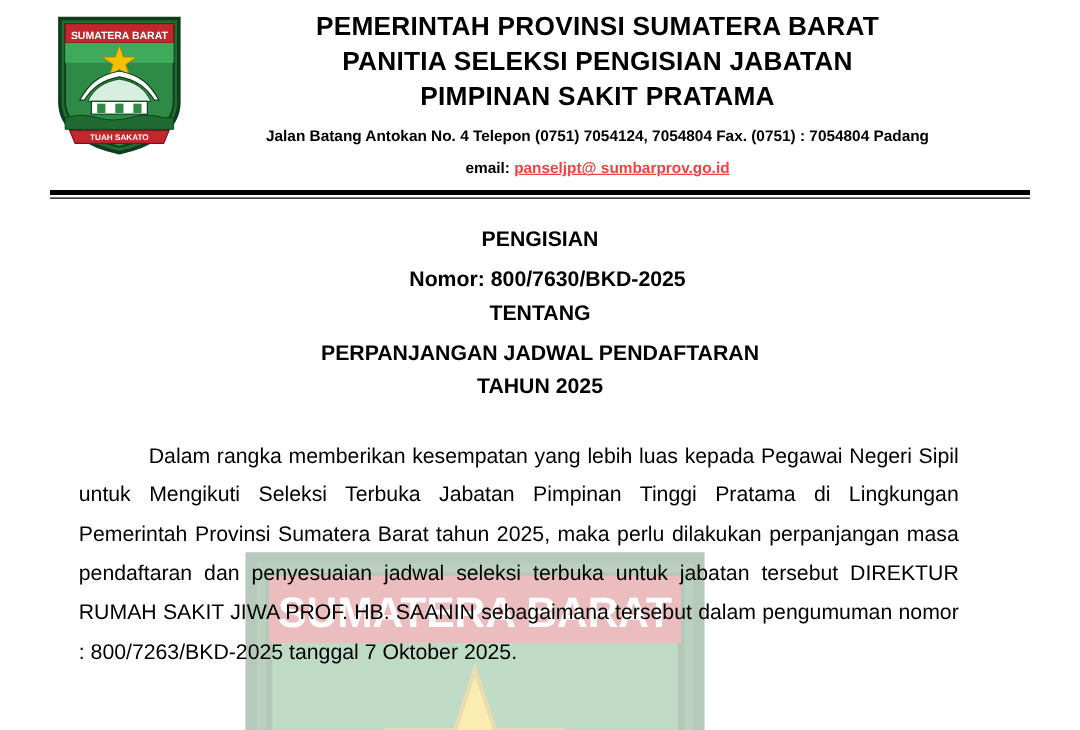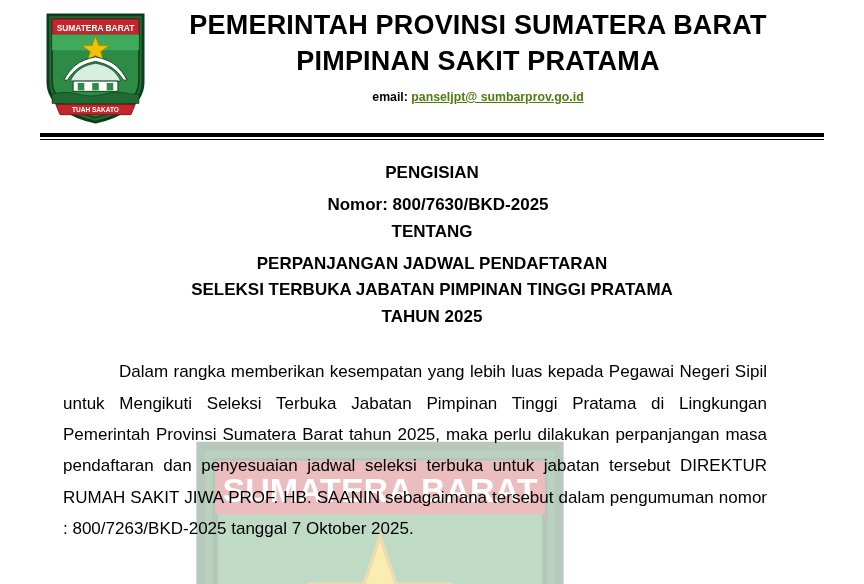--- a/index.html
+++ b/index.html
@@ -50,32 +50,32 @@
     justify-content: center;
     padding-top: 4px;
   }
   .header-text {
     flex: 1 1 auto;
     text-align: center;
     padding-right: 40px;
   }
   .header-line {
     font-weight: bold;
-    font-size: 27px;
+    font-size: 21px;
     letter-spacing: 0.2px;
     line-height: 1.33;
   }
   .header-addr {
     font-weight: bold;
     font-size: 12.3px;
     line-height: 1.35;
     margin-top: 9px;
   }
   .header-addr a {
-    color: #4d7c0f;
+    color: #ef4444;
     text-decoration: underline;
   }
 
   
   .rules {
     position: relative;
     z-index: 2;
     margin: 9px 40px 0 40px;
   }
   .rule-thick {
@@ -165,39 +165,40 @@
 
         <path d="M17 176 Q45 168 72 176 T128 176 T186 176 L203 176 L203 196 L17 196 Z" fill="#1f6b33" stroke="#0d3d1b" stroke-width="1.5"></path>
 
         <path d="M25 198 H195 L186 220 H34 Z" fill="#c1272d" stroke="#7d1419" stroke-width="2"></path>
         <text x="110" y="215" font-family="Liberation Sans, sans-serif" font-size="14" font-weight="bold" fill="#ffffff" text-anchor="middle">TUAH SAKATO</text>
       </svg>
     </div>
 
     <div class="header-text">
       <div class="header-line">PEMERINTAH PROVINSI SUMATERA BARAT</div>
+      <div class="header-line">PANITIA SELEKSI PENGISIAN JABATAN</div>
       <div class="header-line">PIMPINAN SAKIT PRATAMA</div>
+      <div class="header-addr">Jalan Batang Antokan No. 4 Telepon (0751) 7054124, 7054804 Fax. (0751) : 7054804 Padang</div>
       <div class="header-addr">
         <span>email:</span>
         <a href="#">panseljpt@ sumbarprov.go.id</a>
       </div>
     </div>
   </div>
 
   <div class="rules">
     <div class="rule-thick"></div>
     <div class="rule-thin"></div>
   </div>
 
   <div class="titleblock">
     <div class="t-bold">PENGISIAN</div>
     <div class="t-bold t-gap-3">Nomor:  800/7630/BKD-2025</div>
     <div class="t-bold t-gap-1">TENTANG</div>
     <div class="t-bold t-gap-2">PERPANJANGAN JADWAL PENDAFTARAN</div>
-    <div class="t-bold">SELEKSI TERBUKA JABATAN PIMPINAN TINGGI PRATAMA</div>
     <div class="t-bold t-gap-1">TAHUN 2025</div>
   </div>
 
   <div class="body-text">
     <span class="indent"></span><span>Dalam rangka memberikan kesempatan yang lebih luas kepada Pegawai Negeri Sipil untuk Mengikuti Seleksi Terbuka Jabatan Pimpinan Tinggi Pratama di Lingkungan Pemerintah Provinsi Sumatera Barat tahun 2025, maka perlu dilakukan perpanjangan masa pendaftaran dan penyesuaian jadwal seleksi terbuka untuk jabatan tersebut DIREKTUR RUMAH SAKIT JIWA PROF. HB. SAANIN sebagaimana tersebut dalam pengumuman nomor : 800/7263/BKD-2025 tanggal 7 Oktober 2025.</span>
   </div>
 
 </div>
 
 </body></html>

